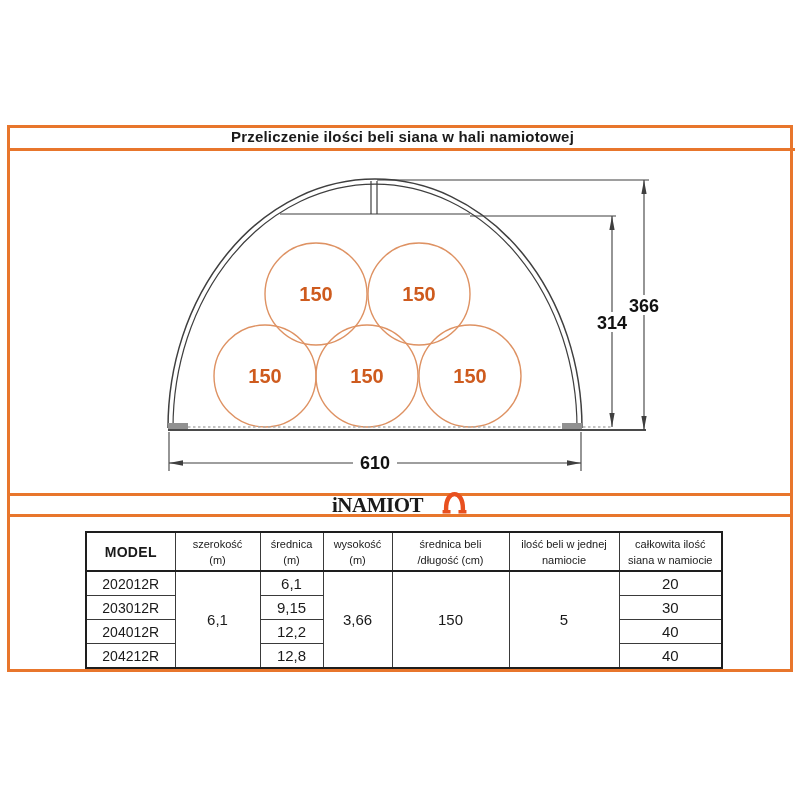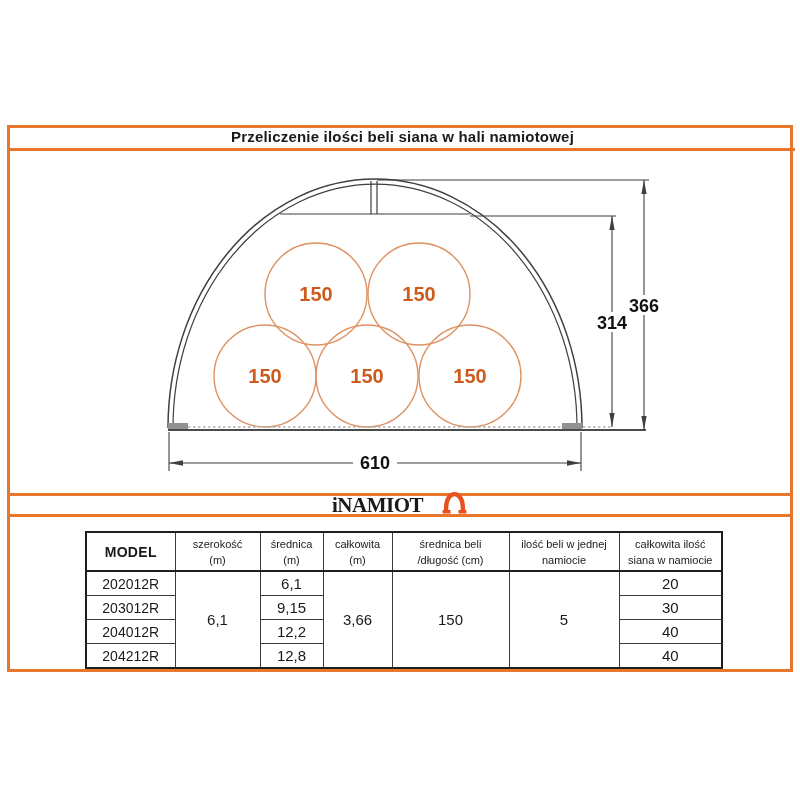--- a/index.html
+++ b/index.html
@@ -132,21 +132,21 @@
           </th>
           <th>
             <span>szerokość</span><br>
             <span>(m)</span>
           </th>
           <th>
             <span>średnica</span><br>
             <span>(m)</span>
           </th>
           <th>
-            <span>całkowita</span><br>
+            <span>wysokość</span><br>
             <span>(m)</span>
           </th>
           <th>
             <span>średnica beli</span><br>
             <span>/długość (cm)</span>
           </th>
           <th>
             <span>ilość beli w jednej</span><br>
             <span>namiocie</span>
           </th>

